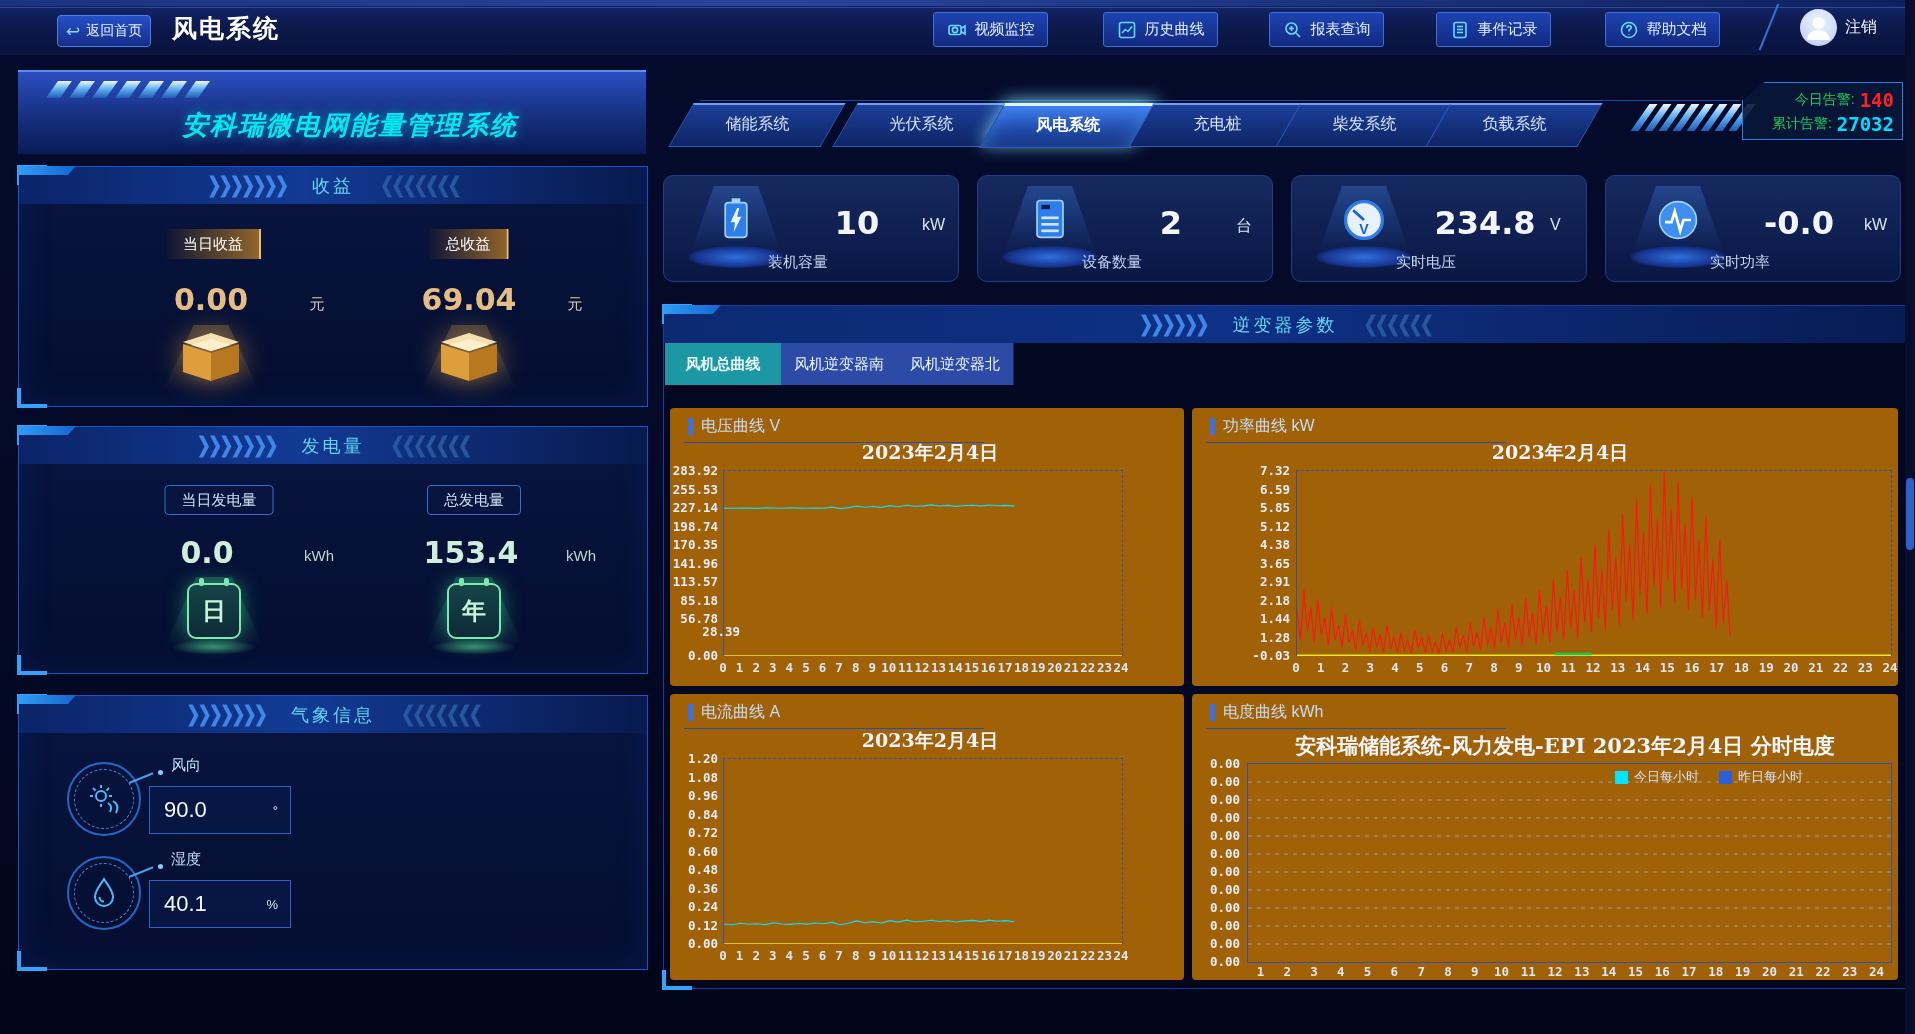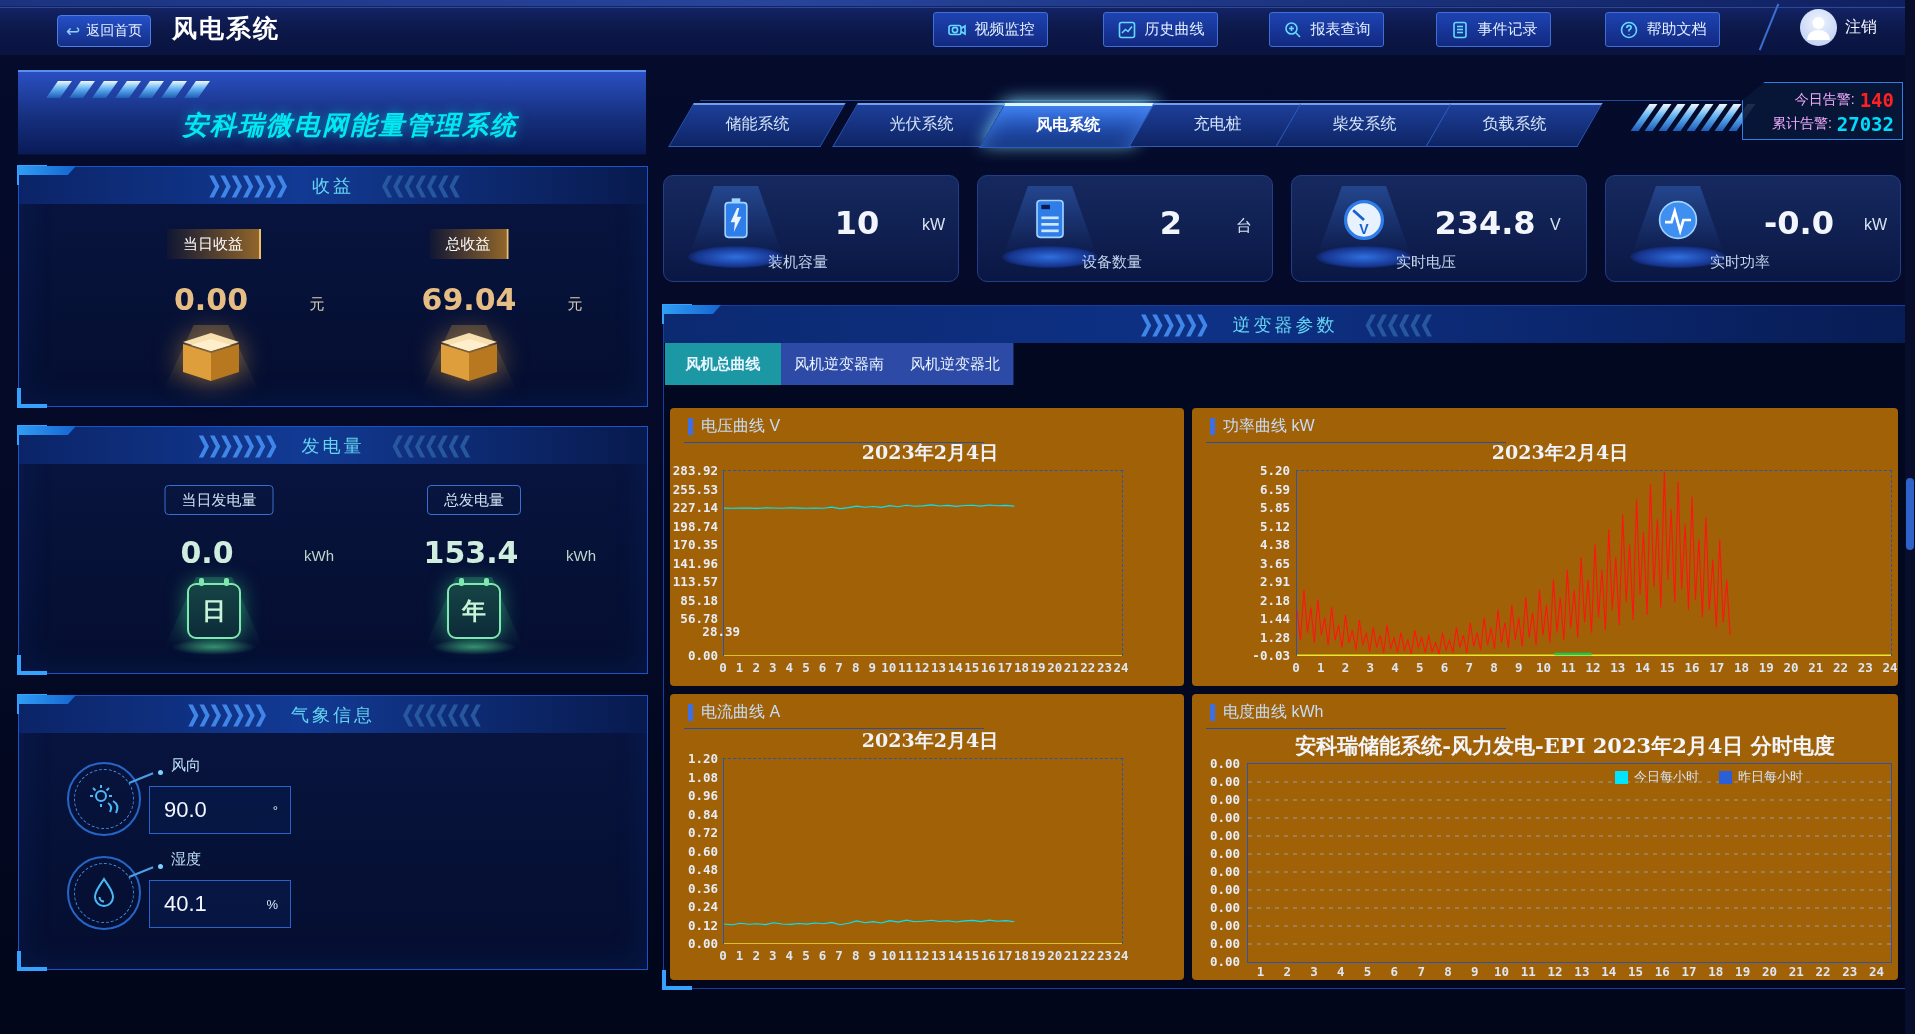--- a/index.html
+++ b/index.html
@@ -54,21 +54,21 @@
         border-top:3px solid #d8f6ff;
         box-shadow:0 -3px 16px rgba(130,225,255,.85), inset 0 8px 18px rgba(90,160,255,.5);}
   .ttab.active>span{color:#ffffff;font-weight:bold;}
   .hstripes{position:absolute;left:1640px;top:104px;gap:6px;}
   .hstripes i{width:8px;height:27px;}
   .alertbox{position:absolute;left:1742px;top:82px;width:161px;height:58px;
             background:rgba(8,22,55,.9);border:1px solid #2f7fe0;
             clip-path:polygon(14% 0,100% 0,100% 100%,0 100%,0 32%);
             padding:5px 8px 0 20px;box-sizing:border-box;}
   .alertrow{display:flex;align-items:center;justify-content:flex-end;gap:5px;height:24px;}
-  .alertrow .al{font-size:14px;color:#f0abfc;}
+  .alertrow .al{font-size:14px;color:#22c55e;}
   .alertrow .av{font-size:19px;font-weight:bold;font-family:"DejaVu Sans Mono",monospace;}
   .av.red{color:#ff2020;} .av.cyan{color:#00dcff;}
 
   
   .panel{position:absolute;left:18px;width:628px;
          background:linear-gradient(180deg,#081540,#050e30);
          border:1px solid #1b54c8;box-shadow:inset 0 0 34px rgba(20,80,200,.16);}
   .c-tl,.c-bl{position:absolute;width:26px;height:16px;}
   .c-tl{left:-2px;top:-2px;border-left:4px solid #35a2ff;border-top:4px solid #35a2ff;}
   .c-bl{left:-2px;bottom:-2px;border-left:4px solid #35a2ff;border-bottom:4px solid #35a2ff;}
@@ -543,21 +543,21 @@
     <div class="xtick" style="left: 1087.83px; top: 660px;">22</div>
     <div class="xtick" style="left: 1104.42px; top: 660px;">23</div>
     <div class="xtick" style="left: 1121px; top: 660px;">24</div>
     <div class="plot" style="left: 723px; top: 470px; width: 398px; height: 185px;">
       <svg width="398" height="185" viewBox="0 0 398 185">
         <line x1="0" x2="398" y1="185" y2="185" stroke="#e8e82a" stroke-width="1.4"></line>
         <polyline points="0.0,37.1 8.3,37.2 16.6,37.0 24.9,37.1 33.2,37.4 41.5,36.9 49.8,37.0 58.0,37.2 66.3,36.8 74.6,37.1 82.9,37.3 91.2,37.0 99.5,37.2 107.8,36.1 116.1,37.6 124.4,36.6 132.7,35.1 141.0,36.2 149.2,35.5 157.5,36.4 165.8,34.6 174.1,35.7 182.4,34.2 190.7,35.3 199.0,34.9 207.3,33.9 215.6,35.0 223.9,34.4 232.2,35.4 240.5,34.5 248.7,34.2 257.0,35.1 265.3,34.0 273.6,34.7 281.9,34.4 290.2,35.1" fill="none" stroke="#00e4ff" stroke-width="1.1"></polyline>
       </svg>
     </div>
     <div class="cdate" style="left: 1560px; top: 440px;">2023年2月4日</div>
-    <div class="ytick" style="left: 1290px; top: 470px;">5.20</div>
+    <div class="ytick" style="left: 1290px; top: 470px;">7.32</div>
     <div class="ytick" style="left: 1290px; top: 488.5px;">6.59</div>
     <div class="ytick" style="left: 1290px; top: 507px;">5.85</div>
     <div class="ytick" style="left: 1290px; top: 525.5px;">5.12</div>
     <div class="ytick" style="left: 1290px; top: 544px;">4.38</div>
     <div class="ytick" style="left: 1290px; top: 562.5px;">3.65</div>
     <div class="ytick" style="left: 1290px; top: 581px;">2.91</div>
     <div class="ytick" style="left: 1290px; top: 599.5px;">2.18</div>
     <div class="ytick" style="left: 1290px; top: 618px;">1.44</div>
     <div class="ytick" style="left: 1290px; top: 636.5px;">1.28</div>
     <div class="ytick" style="left: 1290px; top: 655px;">-0.03</div>

